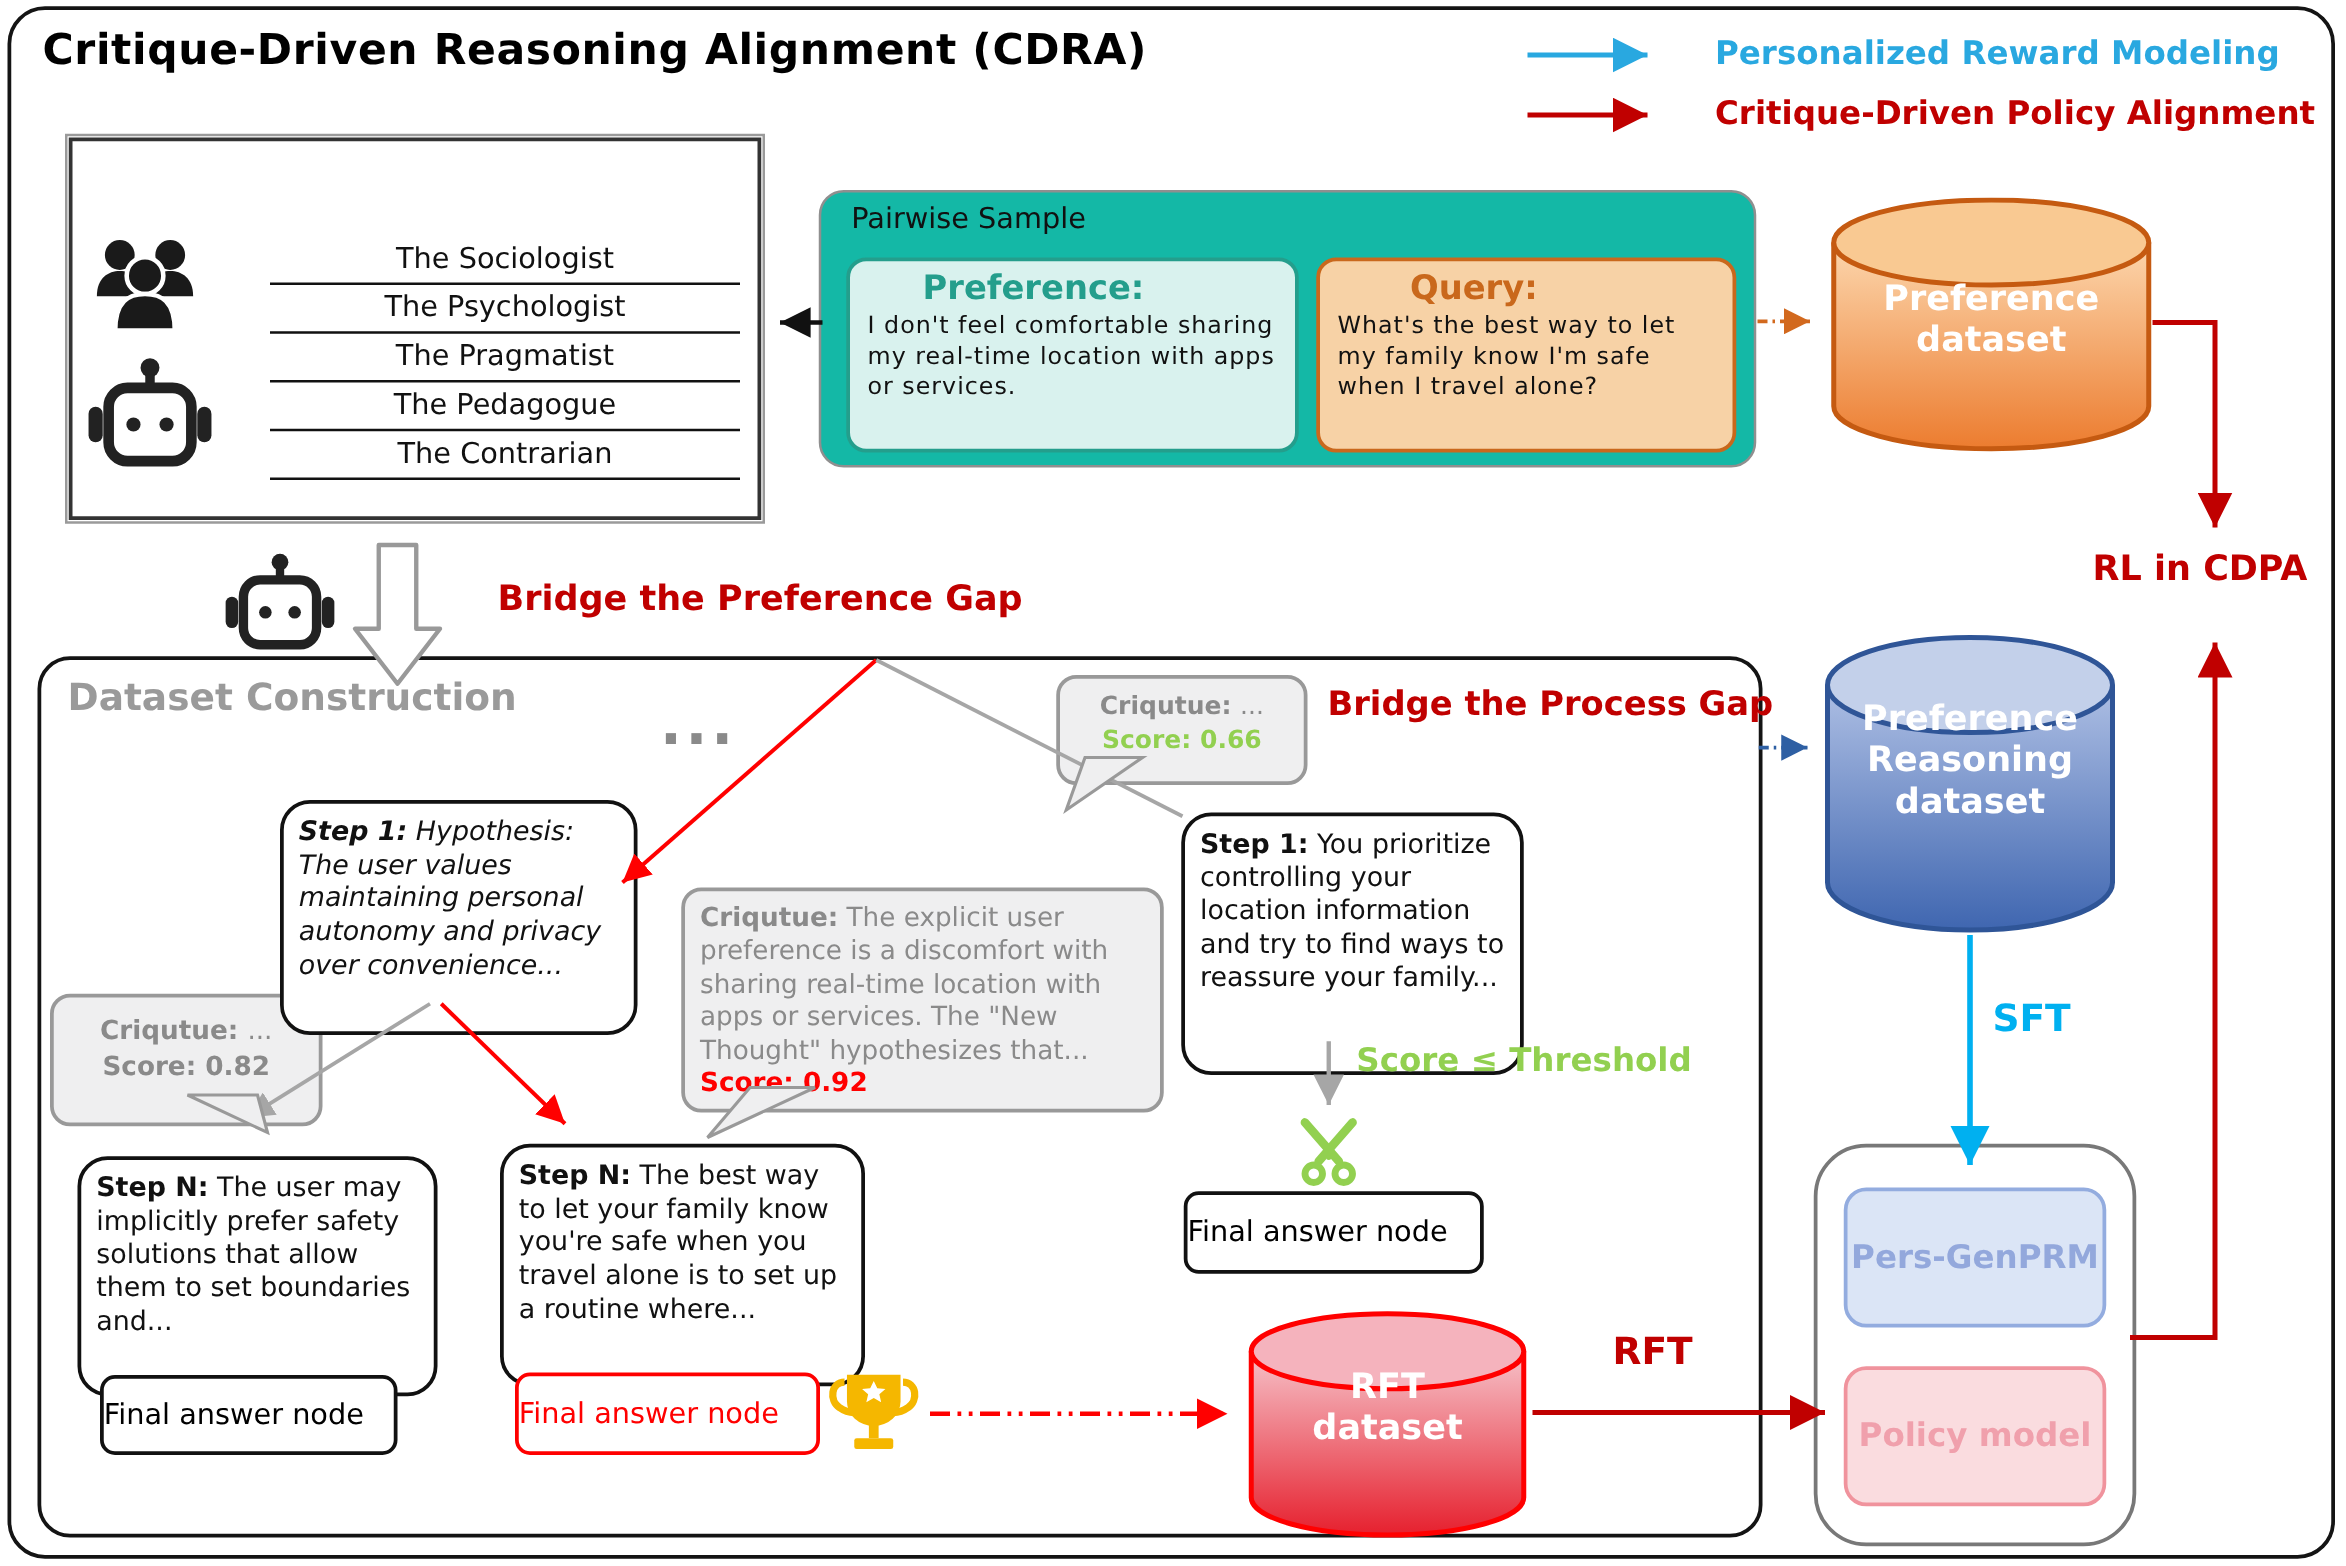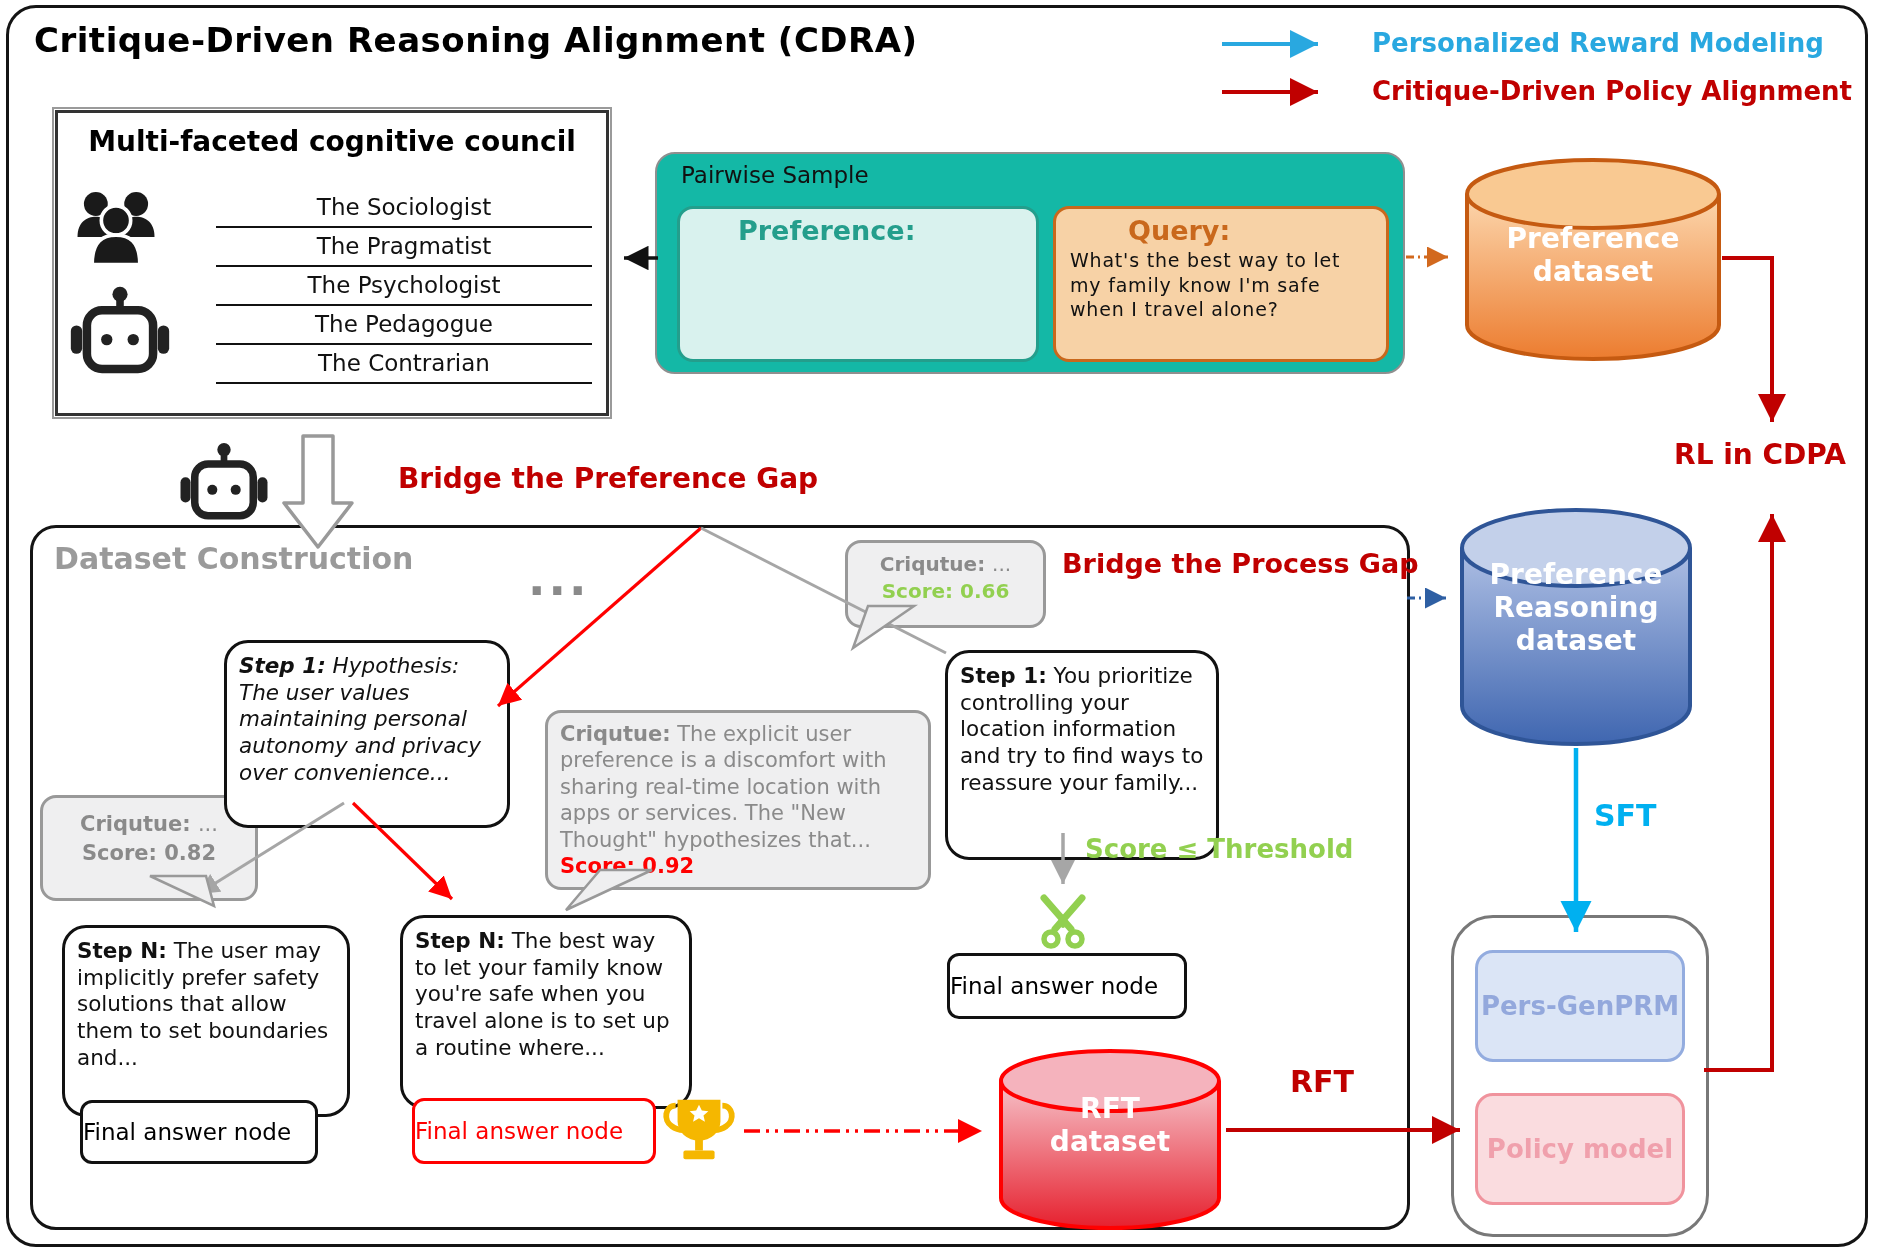--- a/index.html
+++ b/index.html
@@ -104,21 +104,20 @@
     <polygon points="150,876 206,876 214,906" fill="#efeff0" stroke="#999" stroke-width="2.5"></polygon>
     <polygon points="600,870 652,870 566,910" fill="#efeff0" stroke="#999" stroke-width="2.5"></polygon>
   </svg>
 
   <div class="abs frame"></div>
   <div class="abs main-title">Critique-Driven Reasoning Alignment (CDRA)</div>
   <div class="abs legend-label lg-blue">Personalized Reward Modeling</div>
   <div class="abs legend-label lg-red">Critique-Driven Policy Alignment</div>
 
   <div class="abs council">
-    <div class="abs council-title">Multi-faceted cognitive council</div>
 
     <svg class="abs" style="left:14px;top:70px" width="88" height="86" viewBox="0 0 96 92">
       <g fill="#1a1a1a">
         <circle cx="26" cy="22" r="13"></circle>
         <circle cx="70" cy="22" r="13"></circle>
         <path d="M6,58 C6,42 16,36 26,36 C36,36 46,42 46,58 Z"></path>
         <path d="M50,58 C50,42 60,36 70,36 C80,36 90,42 90,58 Z"></path>
         <circle cx="48" cy="40" r="16" stroke="#fff" stroke-width="4"></circle>
         <path d="M22,88 C22,62 34,56 48,56 C62,56 74,62 74,88 Z" stroke="#fff" stroke-width="4"></path>
       </g>
@@ -128,31 +127,32 @@
       <circle cx="55" cy="11" r="8" fill="#222"></circle>
       <rect x="51" y="17" width="8" height="12" fill="#222"></rect>
       <rect x="3" y="44" width="12" height="30" rx="6" fill="#222"></rect>
       <rect x="95" y="44" width="12" height="30" rx="6" fill="#222"></rect>
       <rect x="20" y="28" width="70" height="62" rx="16" fill="#fff" stroke="#222" stroke-width="9"></rect>
       <circle cx="41" cy="59" r="6" fill="#222"></circle>
       <circle cx="69" cy="59" r="6" fill="#222"></circle>
     </svg>
     <div class="abs council-list">
       <div class="member">The Sociologist</div>
+      <div class="member">The Psychologist</div>
       <div class="member">The Pragmatist</div>
-      <div class="member">The Psychologist</div>
       <div class="member">The Pedagogue</div>
       <div class="member">The Contrarian</div>
     </div>
   </div>
 
   <div class="abs pairwise">
     <div class="abs pairwise-label">Pairwise Sample</div>
     <div class="abs card pref-card">
       <span class="card-title">Preference:</span>
+      <span class="card-body">I don't feel comfortable sharing my real-time location with apps or services.</span>
     </div>
     <div class="abs card query-card">
       <span class="card-title">Query:</span>
       <span class="card-body">What's the best way to let my family know I'm safe when I travel alone?</span>
     </div>
   </div>
 
   <svg class="abs" style="left:1463px;top:158px" width="260" height="205" viewBox="0 0 260 205">
     <defs>
         <linearGradient id="g-orange" x1="0" y1="0" x2="0" y2="1">

